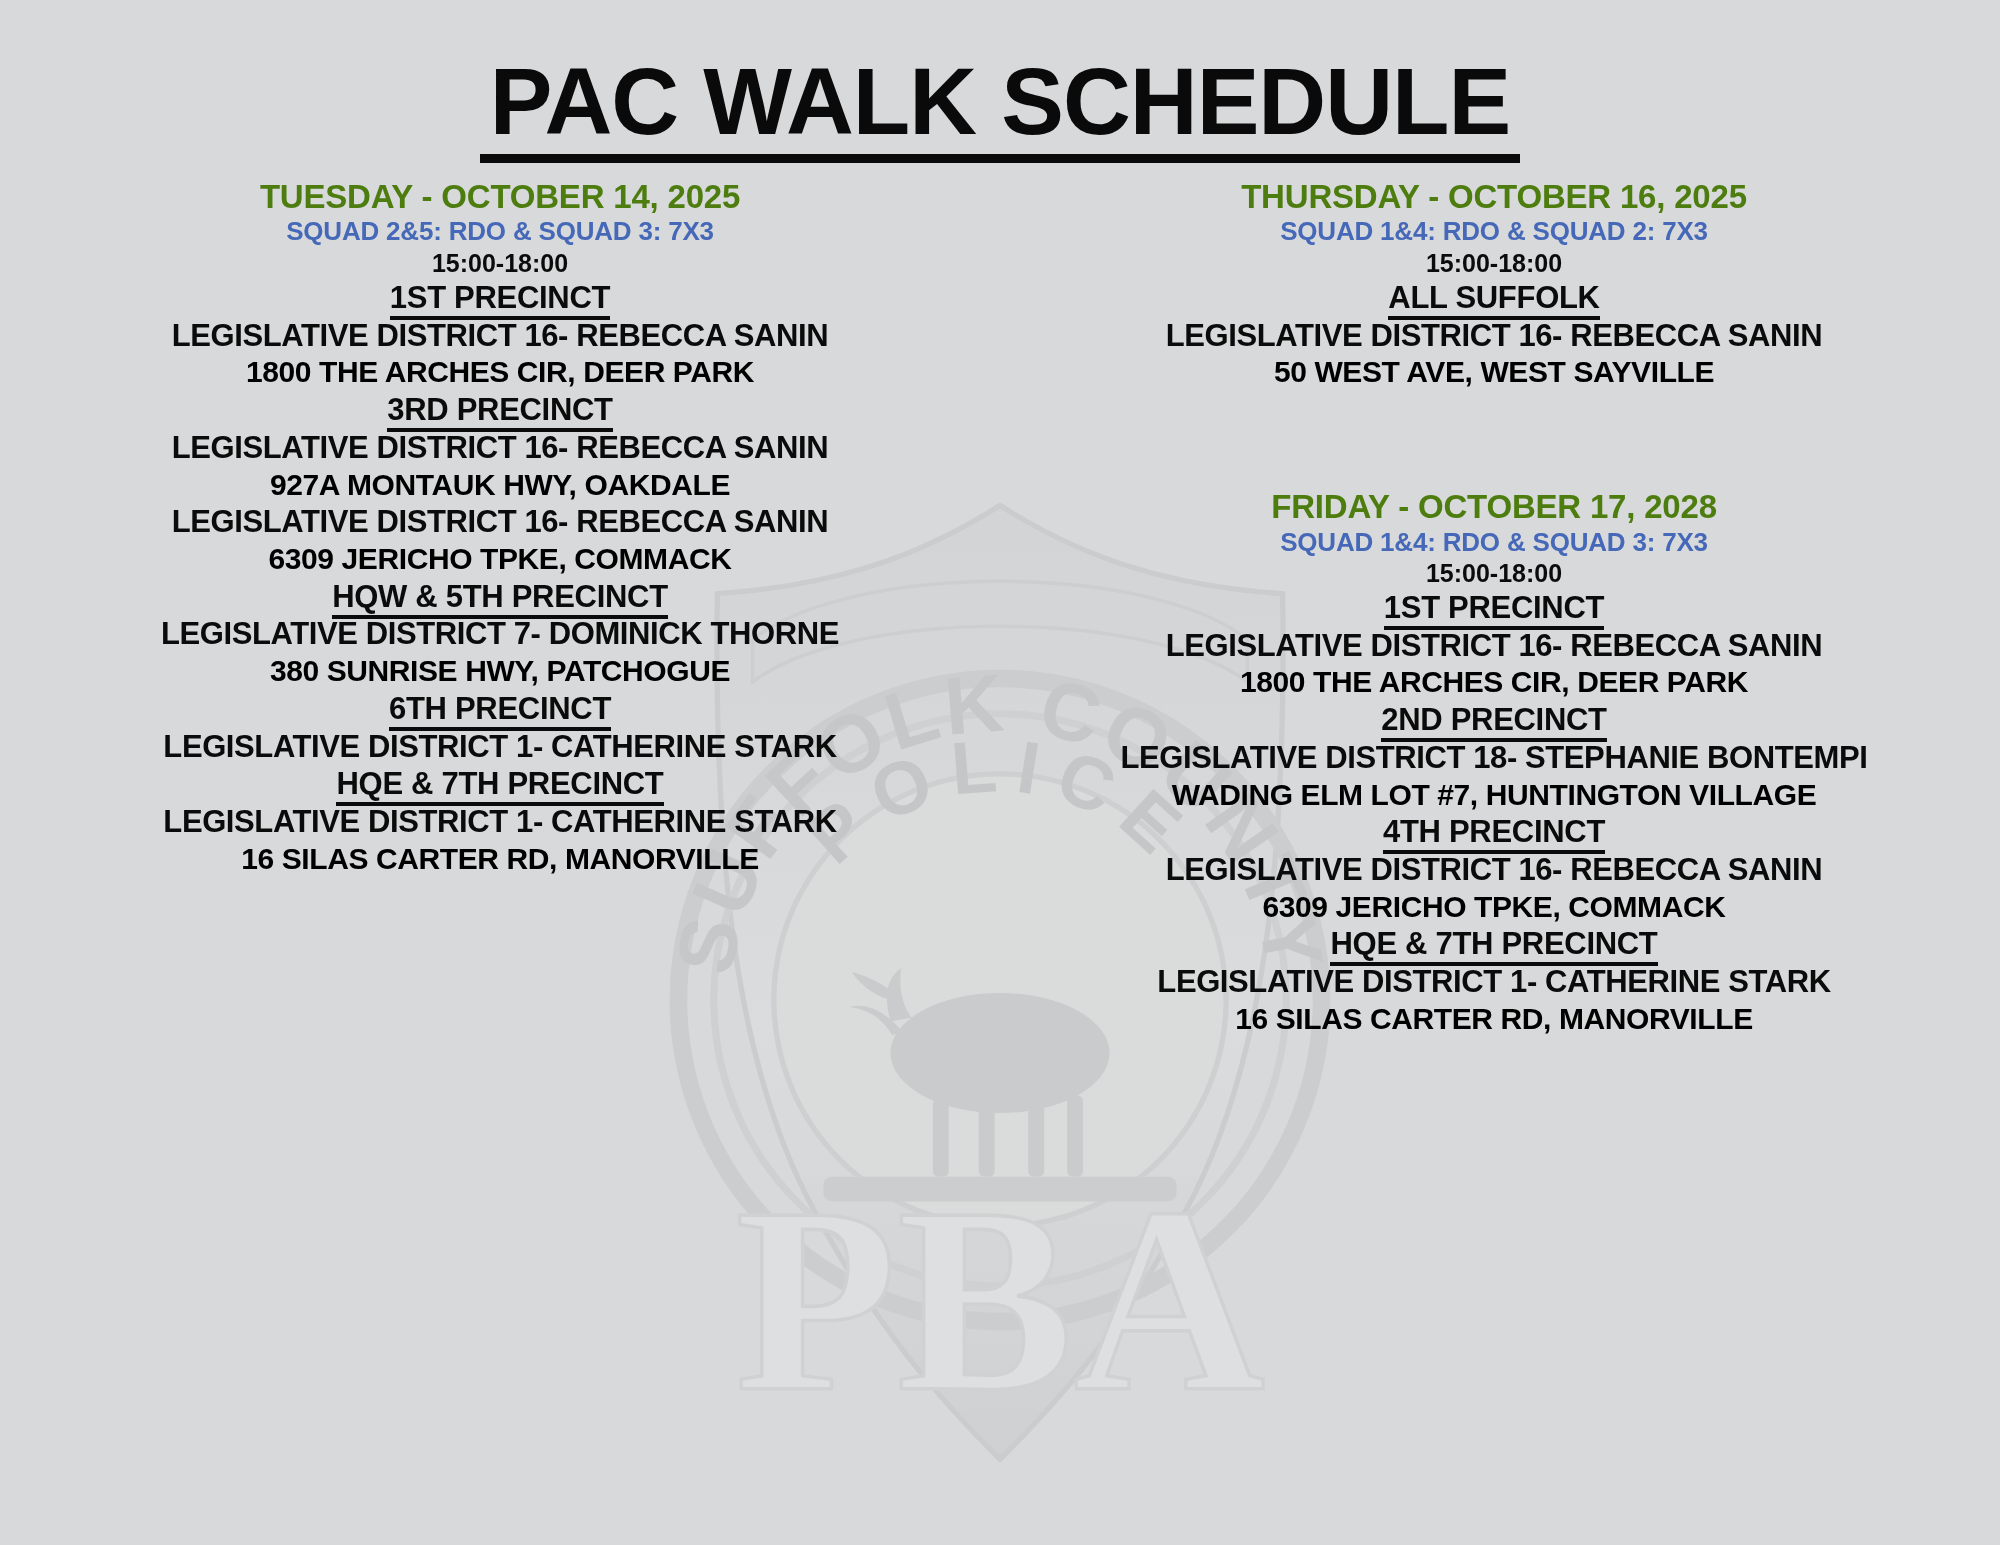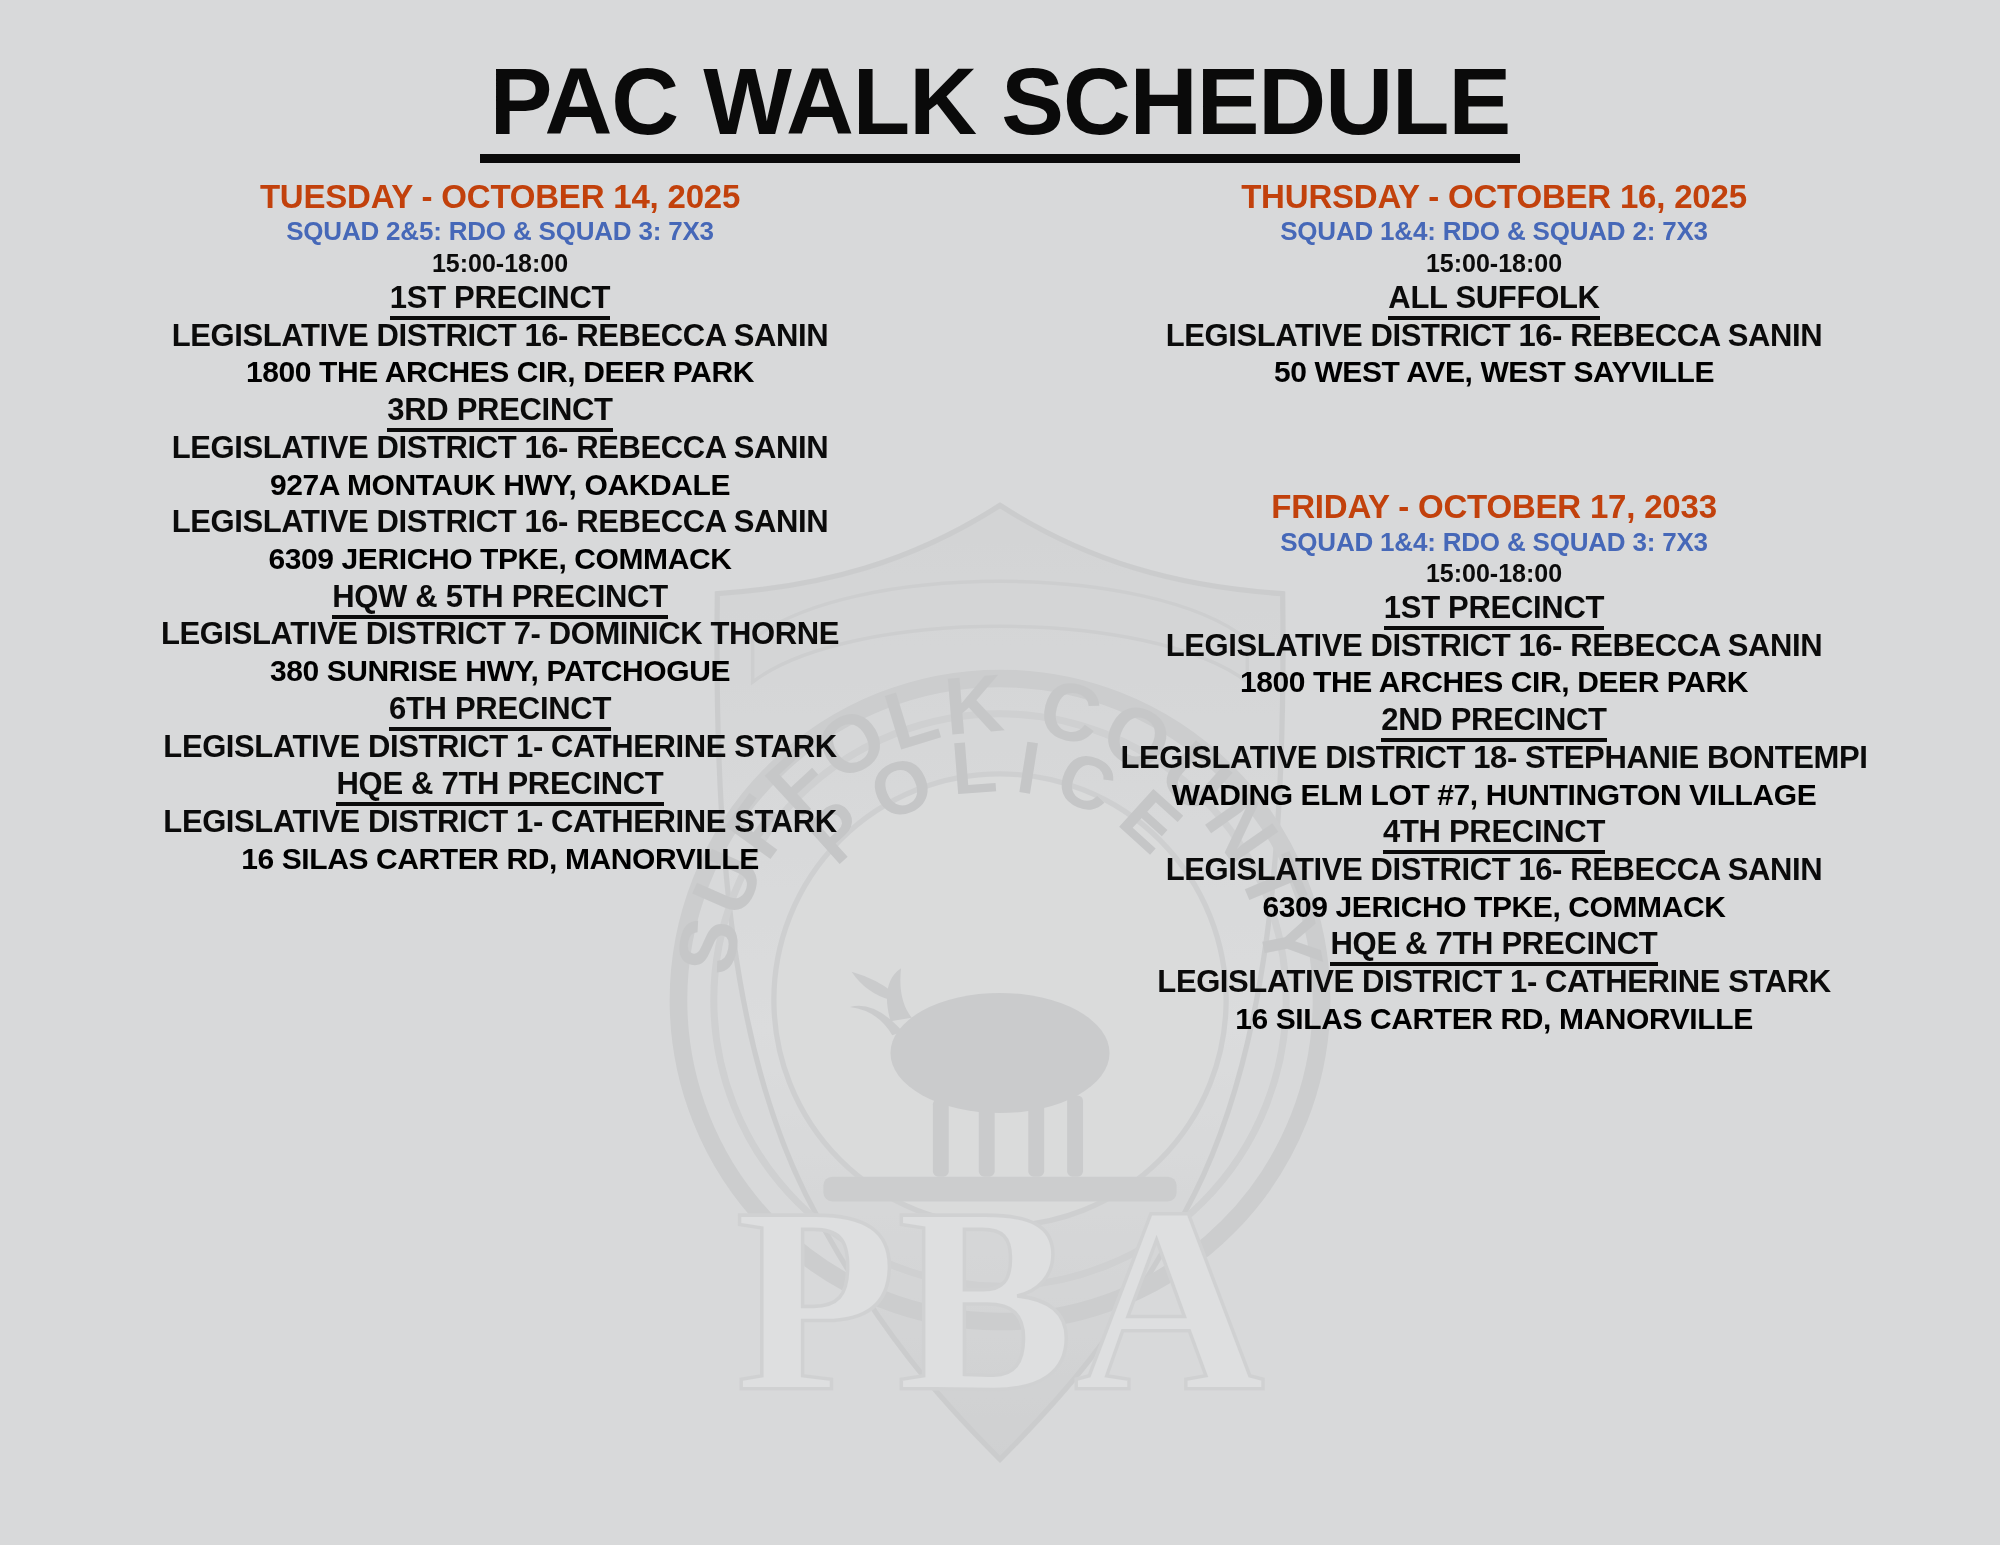--- a/index.html
+++ b/index.html
@@ -52,21 +52,21 @@
   }
   .col { width:50%; }
   .col-left  { padding-left:10px;  padding-right:10px; }
   .col-right { padding-left:10px;  padding-right:22px; }
 
   .day-block { text-align:center; }
 
   .day-heading {
     font-size:33px;
     font-weight:bold;
-    color:#c2410c;
+    color:#4d7c0f;
     letter-spacing:-.2px;
     line-height:1.20;
     white-space:nowrap;
   }
   .squad-line {
     font-size:26px;
     font-weight:bold;
     color:#4668b8;
     line-height:1.22;
     letter-spacing:-.2px;
@@ -224,21 +224,21 @@
           <div class="entry">
             <div class="precinct"><span class="u">ALL SUFFOLK</span></div>
             <div class="district">LEGISLATIVE DISTRICT 16- REBECCA SANIN</div>
             <div class="address">50 WEST AVE, WEST SAYVILLE</div>
           </div>
         </div>
 
         <div class="gap-block"></div>
 
         <div class="day-block">
-          <div class="day-heading">FRIDAY - OCTOBER 17, 2033</div>
+          <div class="day-heading">FRIDAY - OCTOBER 17, 2028</div>
           <div class="squad-line">SQUAD 1&amp;4: RDO &amp; SQUAD 3: 7X3</div>
           <div class="time-line">15:00-18:00</div>
 
           <div class="entry">
             <div class="precinct"><span class="u">1ST PRECINCT</span></div>
             <div class="district">LEGISLATIVE DISTRICT 16- REBECCA SANIN</div>
             <div class="address">1800 THE ARCHES CIR, DEER PARK</div>
           </div>
 
           <div class="entry">

